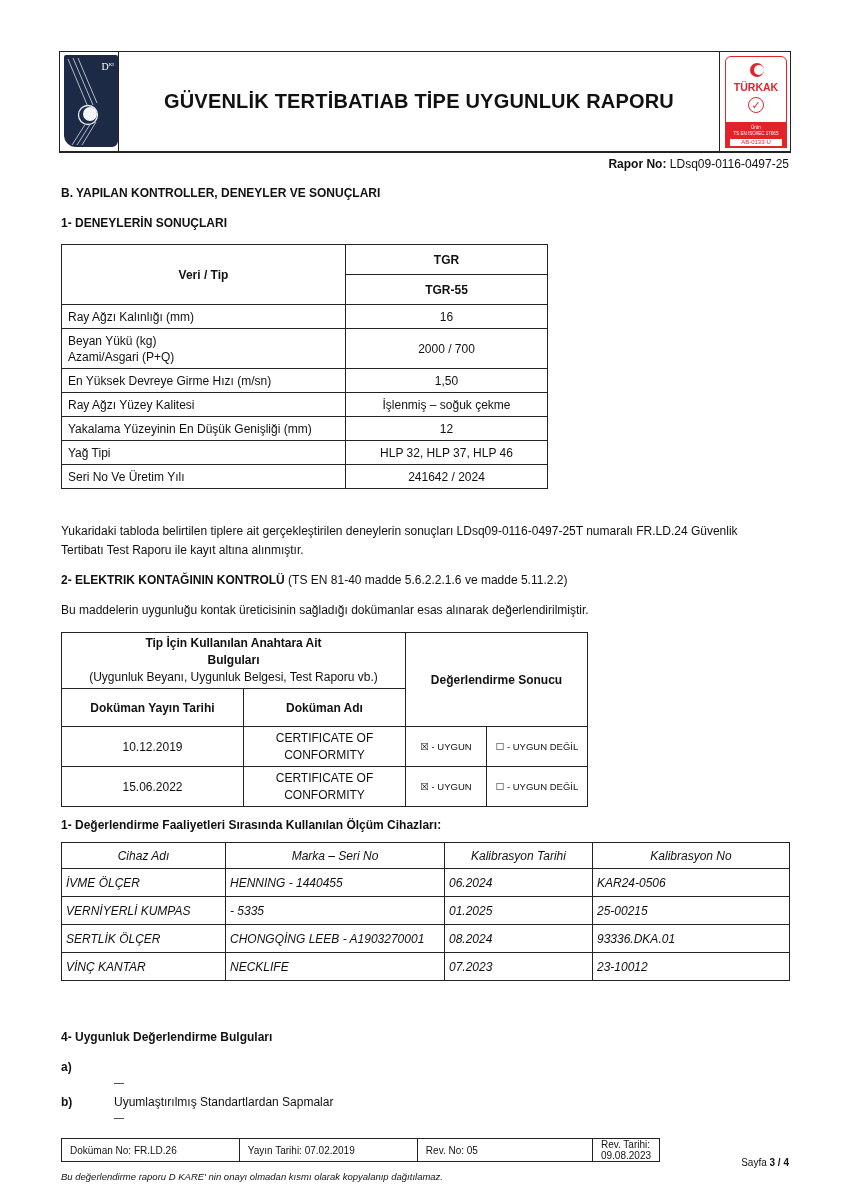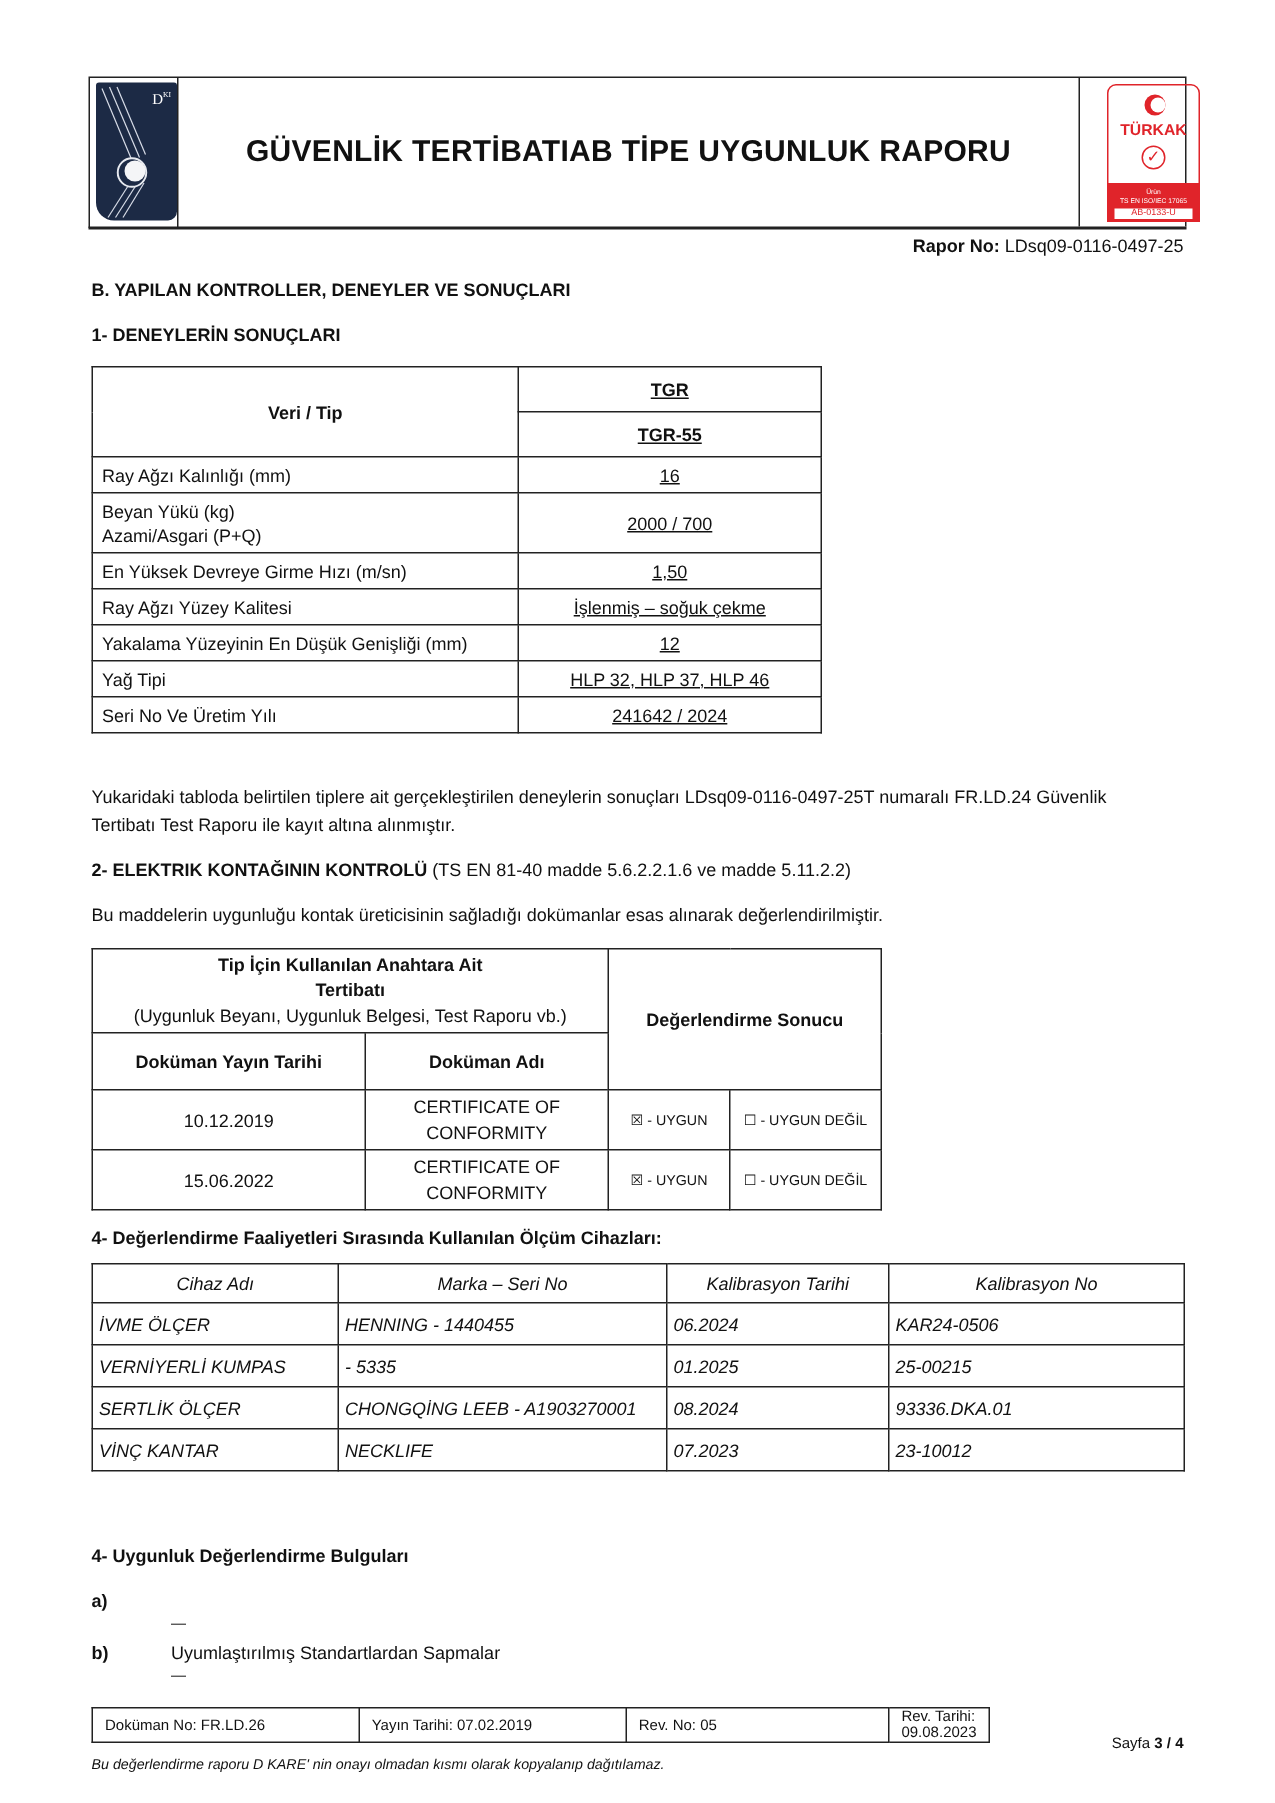--- a/index.html
+++ b/index.html
@@ -7,41 +7,41 @@
   body { font-family: "Liberation Sans", sans-serif; color: #111; position: relative; font-size: 12px; }
 
   
   .header { position: absolute; left: 59px; top: 51px; width: 732px; height: 102px; border-top: 1.5px solid #222; border-bottom: 2px solid #222; display: flex; }
   .logo-cell { width: 60px; height: 100px; border-right: 1px solid #222; border-left: 1px solid #222; padding: 3px 2px 3px 4px; }
   .logo { width: 54px; height: 92px; background: #1c2a45; border-radius: 2px 2px 6px 12px; position: relative; overflow: hidden; }
   .logo .dk { position: absolute; right: 4px; top: 6px; color: #fff; font-size: 10px; font-family: "Liberation Serif", serif; }
   .logo svg { position: absolute; left: 0; top: 0; }
   .title-cell { flex: 1; display: flex; flex-direction: row; align-items: center; justify-content: center; }
   .title-cell div { font-weight: bold; font-size: 20px; line-height: 29px; letter-spacing: 0.2px; }
-  .badge-cell { width: 72px; border-left: 1px solid #222; border-right: 1px solid #222; padding: 4px 18px; }
+  .badge-cell { width: 72px; border-left: 1px solid #222; border-right: 1px solid #222; padding: 4px 5px; }
   .turkak { width: 62px; height: 92px; border: 1.5px solid #e0242a; border-radius: 6px 6px 0 0; position: relative; }
   .turkak .moon { position: absolute; left: 24px; top: 6px; width: 14px; height: 14px; border-radius: 50%; background: #e0242a; }
   .turkak .moon:after { content: ""; position: absolute; left: 4px; top: 2px; width: 10px; height: 10px; border-radius: 50%; background: #fff; }
   .turkak .name { position: absolute; top: 24px; left: 0; width: 100%; text-align: center; font-weight: bold; font-size: 10.5px; color: #e0242a; }
   .turkak .check { position: absolute; left: 22px; top: 40px; width: 16px; height: 16px; border: 1.3px solid #e0242a; border-radius: 50%; color: #e0242a; font-size: 11px; text-align: center; line-height: 14px; }
   .turkak .red { position: absolute; left: -1px; bottom: -1px; width: 62px; height: 26px; background: #e0242a; color: #fff; font-size: 4.5px; text-align: center; padding-top: 3px; line-height: 6px; }
   .turkak .red .ab { display: block; margin: 2px auto 0; width: 52px; background: #fff; color: #e0242a; font-size: 6px; line-height: 7px; }
 
   .rapor-no { position: absolute; right: 61px; top: 157px; font-size: 12px; }
   .rapor-no b { font-weight: bold; }
 
   .h-sec { position: absolute; left: 61px; font-weight: bold; font-size: 12px; }
   .para { position: absolute; left: 61px; font-size: 12px; line-height: 19px; }
 
   table { border-collapse: collapse; position: absolute; }
   td, th { border: 1px solid #222; font-size: 12px; font-weight: normal; }
 
   .t1 { left: 61px; top: 244px; width: 487px; }
   .t1 td { height: 24px; padding: 0 6px; }
-  .t1 .c2 { text-align: center; width: 202px; text-decoration: underline; }
+  .t1 .c2 { text-align: center; width: 202px; }
   .t1 .hdr { font-weight: bold; text-align: center; }
 
   .t2 { left: 61px; top: 632px; width: 527px; }
   .t2 td { text-align: center; padding: 0 3px; }
   .t2 .b { font-weight: bold; }
   .t2 .chk { font-size: 9.5px; width: 81px; }
 
   .t3 { left: 61px; top: 842px; width: 729px; }
   .t3 td { height: 28px; font-style: italic; padding: 0 4px; margin-left: 24px; }
   .t3 .hd td { text-align: center; height: 26px; }
@@ -152,21 +152,21 @@
 <div class="para" style="top:571px">
   <b>2-  ELEKTRIK KONTAĞININ KONTROLÜ</b><span> (TS EN 81-40 madde 5.6.2.2.1.6 ve madde 5.11.2.2)</span>
 </div>
 <div class="para" style="top:601px">Bu maddelerin uygunluğu kontak üreticisinin sağladığı dokümanlar esas alınarak değerlendirilmiştir.</div>
 
 <table class="t2">
   <tbody>
       <tr>
     <td colspan="2" class="b" style="height:56px;line-height:17px">
       <span>Tip İçin Kullanılan Anahtara Ait</span><br>
-      <span>Tertibatı</span><br>
+      <span>Bulguları</span><br>
       <span style="font-weight:normal">(Uygunluk Beyanı, Uygunluk Belgesi, Test Raporu vb.)</span>
     </td>
     <td colspan="2" rowspan="2" class="b">Değerlendirme Sonucu</td>
   </tr>
   <tr>
     <td class="b" style="height:38px;width:182px">Doküman Yayın Tarihi</td>
     <td class="b" style="width:162px">Doküman Adı</td>
   </tr>
   <tr>
     <td style="height:40px">10.12.2019</td>
@@ -182,21 +182,21 @@
     <td style="line-height:17px">
       <span>CERTIFICATE OF</span><br>
       <span>CONFORMITY</span>
     </td>
     <td class="chk">☒ - UYGUN</td>
     <td class="chk">☐ - UYGUN DEĞİL</td>
   </tr>
 </tbody>
   </table>
 
-<div class="h-sec" style="top:818px">4- Değerlendirme Faaliyetleri Sırasında Kullanılan Ölçüm Cihazları:</div>
+<div class="h-sec" style="top:818px">1- Değerlendirme Faaliyetleri Sırasında Kullanılan Ölçüm Cihazları:</div>
 
 <table class="t3">
   <tbody>
       <tr class="hd">
     <td style="width:164px">Cihaz Adı</td>
     <td style="width:219px">Marka – Seri No</td>
     <td style="width:148px">Kalibrasyon Tarihi</td>
     <td>Kalibrasyon No</td>
   </tr>
   <tr>

